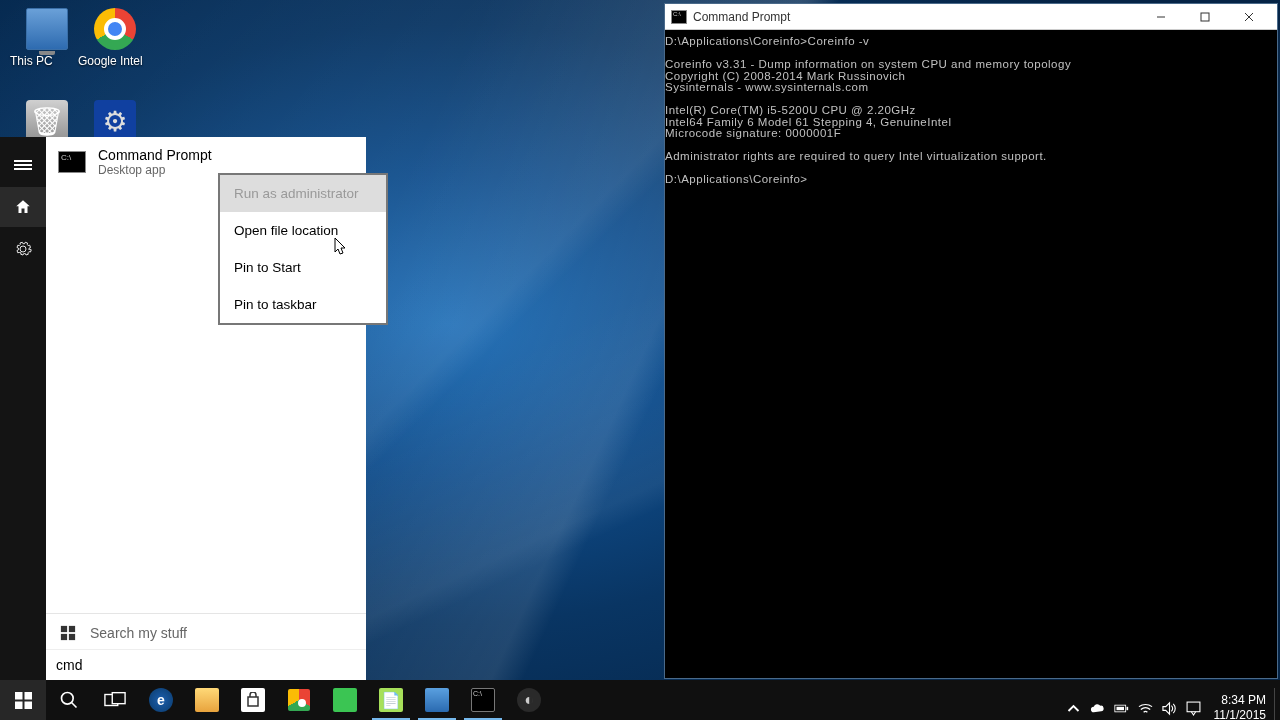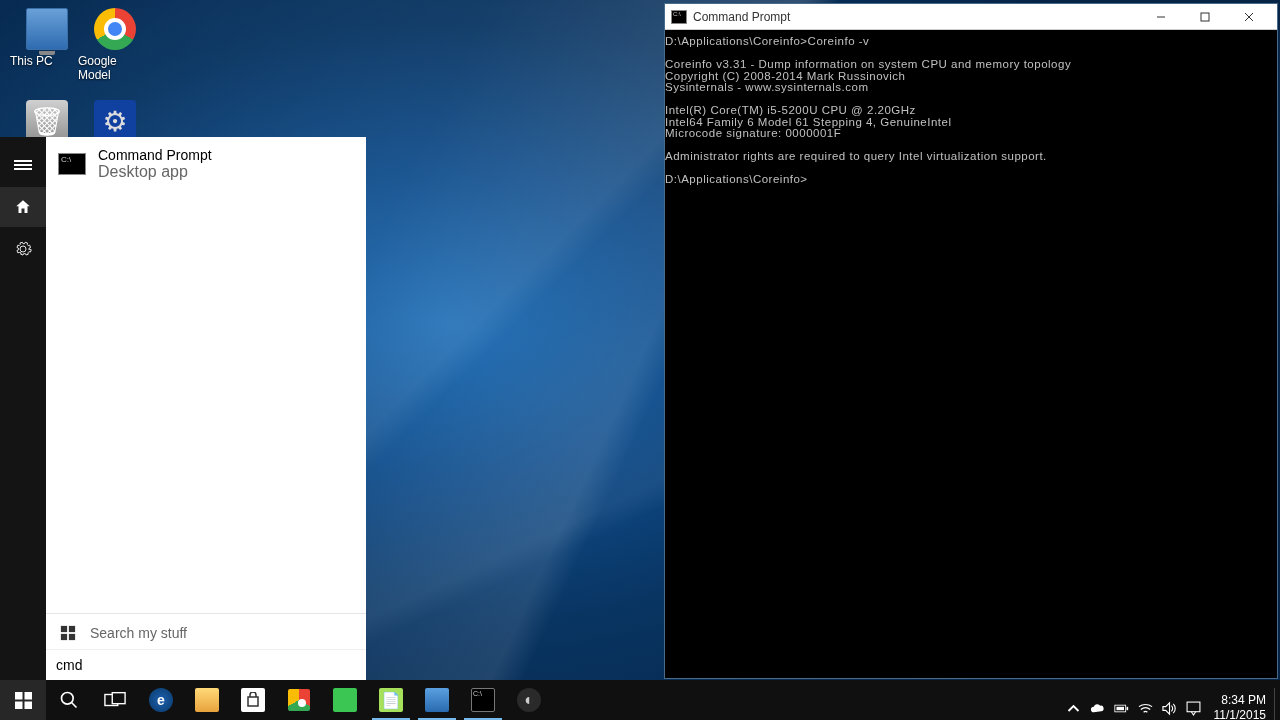--- a/index.html
+++ b/index.html
@@ -40,21 +40,21 @@
 }
 .rail-btn { width:46px; height:40px; display:flex; align-items:center; justify-content:center; color:#fff; cursor:pointer;}
 .rail-btn.active{background:#2a2a2a;}
 .rail-burger span{display:block;width:18px;height:2px;background:#fff;margin:2px 0;}
 .rail-home svg, .rail-gear svg {width:18px;height:18px;fill:#fff;}
 
 .start-body { flex:1; position:relative; background:#fff; }
 .result-item { display:flex; align-items:center; gap:12px; padding:10px 12px; cursor:pointer;}
 .result-ico { width:28px;height:22px;background:#000;border:1px solid #888;color:#ccc;font-size:8px;display:flex;align-items:flex-start;padding:1px 2px;}
 .result-text .title{font-size:14px;color:#000;}
-.result-text .sub{font-size:16px;color:#666;}
+.result-text .sub{font-size:12px;color:#666;}
 
 .context-menu {
   position:absolute; left:172px; top:36px; width:170px; background:#fff; border:2px solid #777; z-index:30;
 }
 .ctx-item { padding:11px 14px; font-size:13.5px; color:#000; cursor:pointer;}
 .ctx-item.hover{ background:#ddd; color:#999;}
 .cursor { position:absolute; left:114px; top:62px; width:14px; height:20px; z-index:40;}
 
 .search-box {
   position:absolute; left:0; right:0; bottom:29px; height:38px; border-top:1px solid #e5e5e5;
@@ -105,21 +105,21 @@
 <body>
 
 <div class="desktop"></div>
 
 <div class="desktop-icon" style="left:10px;top:8px;">
   <div class="ico ico-thispc"></div>
   <div class="lbl">This PC</div>
 </div>
 <div class="desktop-icon" style="left:78px;top:8px;">
   <div class="ico ico-chrome"></div>
-  <div class="lbl">Google Model</div>
+  <div class="lbl">Google Intel</div>
 </div>
 <div class="desktop-icon" style="left:10px;top:100px;">
   <div class="ico ico-recycle">🗑</div>
 </div>
 <div class="desktop-icon" style="left:78px;top:100px;">
   <div class="ico ico-gears">⚙</div>
 </div>
 
 <div class="cmd-window">
   <div class="cmd-titlebar">
@@ -179,20 +179,29 @@
   </div>
   <div class="start-body">
     <div class="result-item">
       <div class="result-ico">C:\</div>
       <div class="result-text">
         <div class="title">Command Prompt</div>
         <div class="sub">Desktop app</div>
       </div>
     </div>
 
+    <div class="context-menu">
+      <div class="ctx-item hover">Run as administrator</div>
+      <div class="ctx-item">Open file location</div>
+      <div class="ctx-item">Pin to Start</div>
+      <div class="ctx-item">Pin to taskbar</div>
+      <svg class="cursor" viewBox="0 0 14 20">
+          <path d="M1 1l0 14 3-3 2 5 3-1-2-5 4 0z" fill="#fff" stroke="#000"></path>
+        </svg>
+    </div>
 
     <div class="search-box">
       <svg viewBox="0 0 18 18">
           <rect x="1" y="1" width="7" height="7" fill="#333"></rect>
           <rect x="10" y="1" width="7" height="7" fill="#333"></rect>
           <rect x="1" y="10" width="7" height="7" fill="#333"></rect>
           <rect x="10" y="10" width="7" height="7" fill="#333"></rect>
         </svg>
       <span>Search my stuff</span>
     </div>

